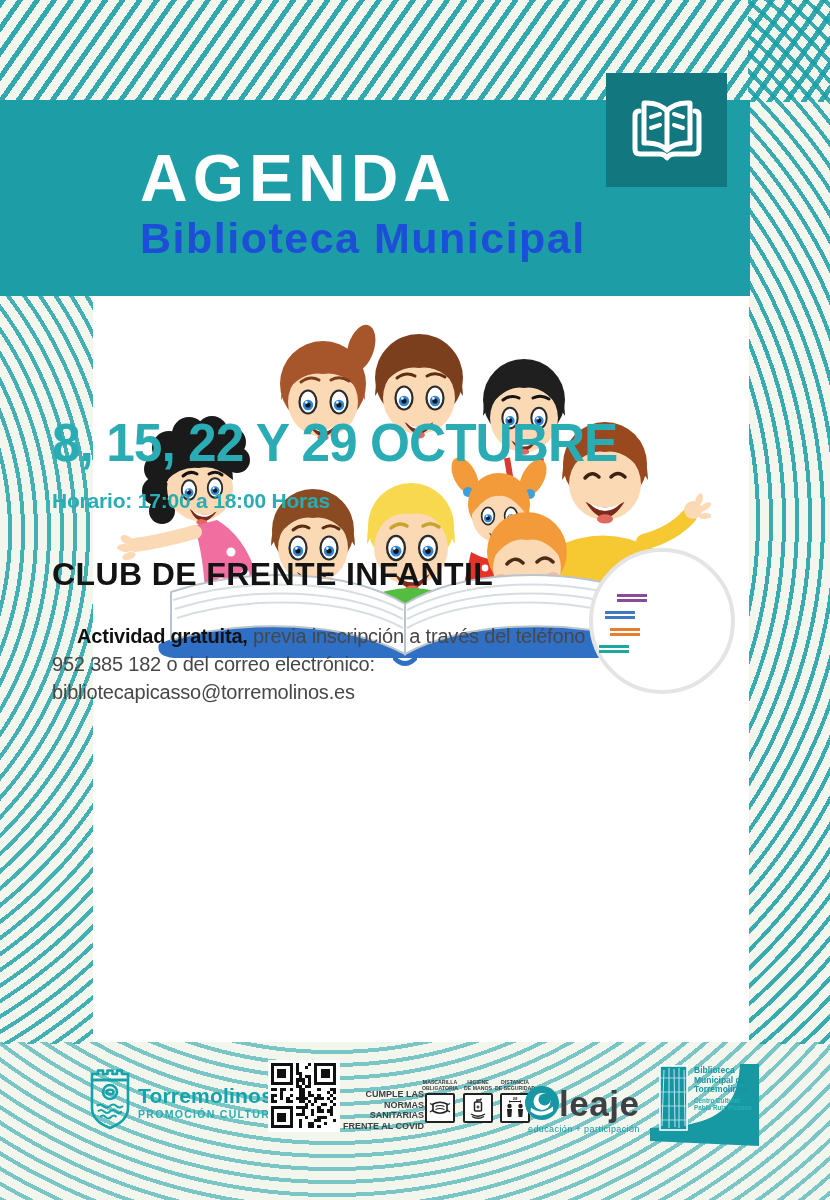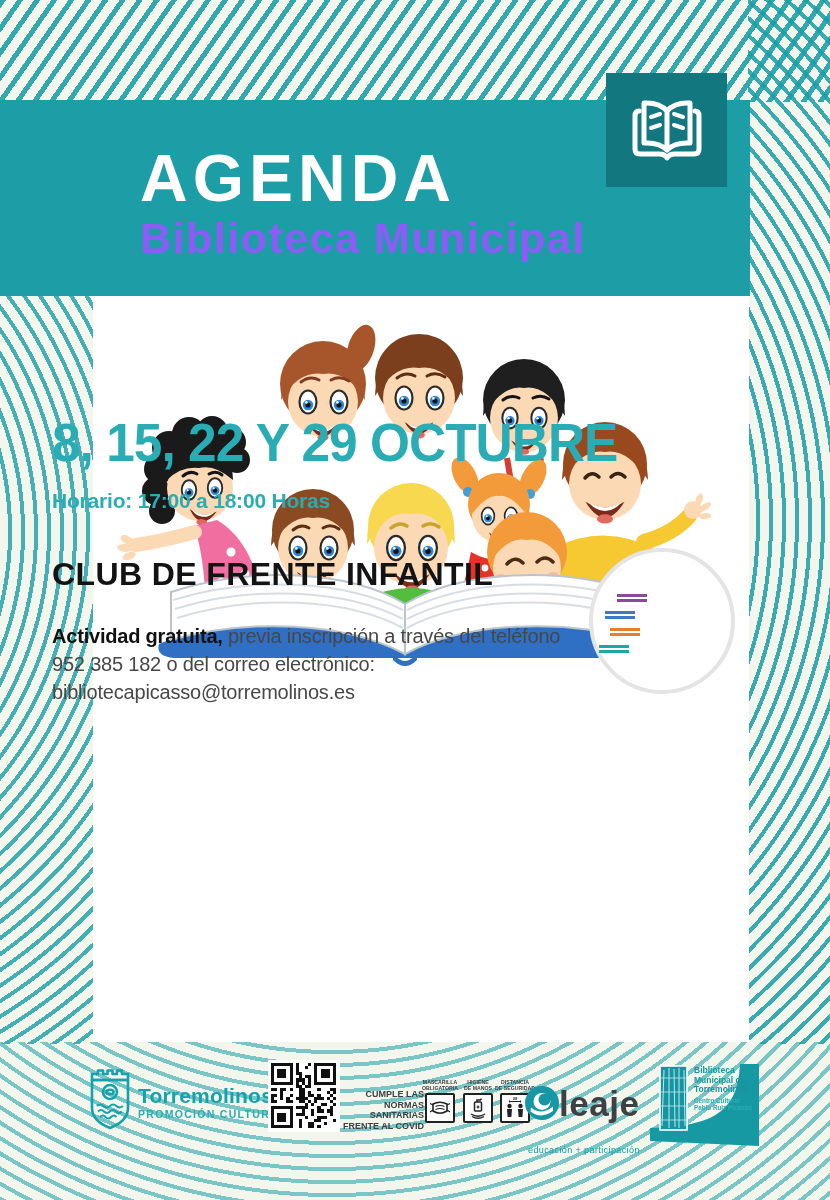--- a/index.html
+++ b/index.html
@@ -12,57 +12,57 @@
     background:repeating-linear-gradient(125deg,rgba(23,158,166,.88) 0 5px,rgba(23,158,166,0) 5px 14px);}
   #pat-right{right:0;top:0;width:82px;height:1044px;
     background:repeating-radial-gradient(circle at -430px 520px,rgba(23,158,166,0) 0 9px,rgba(23,158,166,.85) 9px 13px);}
   #pat-left{left:0;top:102px;width:93px;height:942px;
     background:repeating-radial-gradient(circle at -300px 430px,rgba(23,158,166,0) 0 9px,rgba(23,158,166,.8) 9px 13px);}
   #pat-bottom{left:0;bottom:0;width:830px;height:158px;
     background:repeating-radial-gradient(circle at 40% -430px,rgba(23,158,166,0) 0 9px,rgba(23,158,166,.55) 9px 13px);}
   
   #band{left:0;top:100px;width:750px;height:196px;background:#1d9ea7;}
   #agenda{left:140px;top:124px;font-size:66px;font-weight:800;letter-spacing:5px;color:#fff;margin-top:16px;}
-  #subtitle{left:140px;top:214px;font-size:43px;font-weight:700;letter-spacing:1.5px;color:#8b5cf6;}
+  #subtitle{left:140px;top:214px;font-size:43px;font-weight:700;letter-spacing:1.5px;color:#1d4ed8;}
   #book-square{left:606px;top:73px;width:121px;height:114px;background:#137780;
     display:flex;align-items:center;justify-content:center;}
   
   #card{left:93px;top:296px;width:656px;height:746px;background:#ffffff;}
   #kids{left:6px;top:12px;}
   
   #badge{left:496px;top:252px;width:146px;height:146px;background:#fff;border:4px solid #e4e4e4;
     border-radius:50%;box-sizing:border-box;}
   .bbar{position:absolute;width:30px;height:8px;}
   .bbar i{display:block;height:3px;}
   #badge .btxt{position:absolute;left:50px;top:38px;width:94px;font-size:13px;line-height:17px;
     color:#4e4e4e;font-weight:500;}
   
   #dates{left:52px;top:412px;font-size:53px;font-weight:800;letter-spacing:-1px;color:#2aacb4;
     transform:scaleX(.97);transform-origin:left;}
   #venue{left:52px;top:486px;font-size:21px;font-weight:700;color:#2aacb4;line-height:30px;letter-spacing:-.2px;}
   #club{left:52px;top:556px;font-size:32px;font-weight:800;color:#131313;letter-spacing:.4px;}
   #info{left:52px;top:622px;font-size:20px;color:#474747;line-height:28px;letter-spacing:-.2px;}
-  #info b{color:#111;font-weight:700;}
+  #info b{color:#111;font-weight:700;margin-left:25px;}
   #info .em{}
   
   #shield{left:88px;top:1068px;}
   #torr-name{left:138px;top:1084px;font-size:21px;font-weight:800;color:#14a3ac;letter-spacing:.2px;}
   #torr-tag{left:138px;top:1108px;font-size:10.5px;font-weight:600;color:#2bacb4;letter-spacing:1.3px;}
   #qr{left:268px;top:1060px;width:72px;height:72px;background:#fff;padding:3px;box-sizing:border-box;}
   #qr .g{display:grid;grid-template-columns:repeat(21,3.1px);grid-auto-rows:3.1px;}
   #qr .on{background:#101010;}
   #covid-text{left:340px;top:1089px;width:84px;text-align:right;font-size:9px;line-height:10.5px;
     font-weight:800;color:#3c4043;}
   .cov{position:absolute;top:1093px;width:30px;height:30px;border:2.5px solid #222;border-radius:2px;
     background:#fff;box-sizing:border-box;display:flex;align-items:center;justify-content:center;}
   .covlab{position:absolute;top:1080px;width:40px;text-align:center;font-size:5.2px;line-height:5.8px;
     font-weight:800;color:#3c4043;}
   #oleaje-circle{left:525px;top:1086px;}
   #oleaje-name{left:559px;top:1084px;font-size:35px;font-weight:800;color:#3e4044;letter-spacing:.5px;}
-  #oleaje-tag{left:528px;top:1124px;font-size:9px;color:#1796a4;letter-spacing:.4px;margin-top:21px;}
+  #oleaje-tag{left:528px;top:1124px;font-size:9px;color:#1796a4;letter-spacing:.4px;}
   #swoosh{left:648px;top:1058px;}
   #biblio-txt{left:694px;top:1066px;width:70px;font-size:8.5px;line-height:9.5px;font-weight:800;color:#1794a0;}
   #biblio-sub{left:694px;top:1097px;width:70px;font-size:6.3px;line-height:7.2px;font-weight:800;color:#2bacb4;}
 </style>
 </head>
 <body>
 
 <div class="pat" id="pat-top"></div>
 <div class="pat" id="pat-right"></div>
 <div class="pat" id="pat-left"></div>

